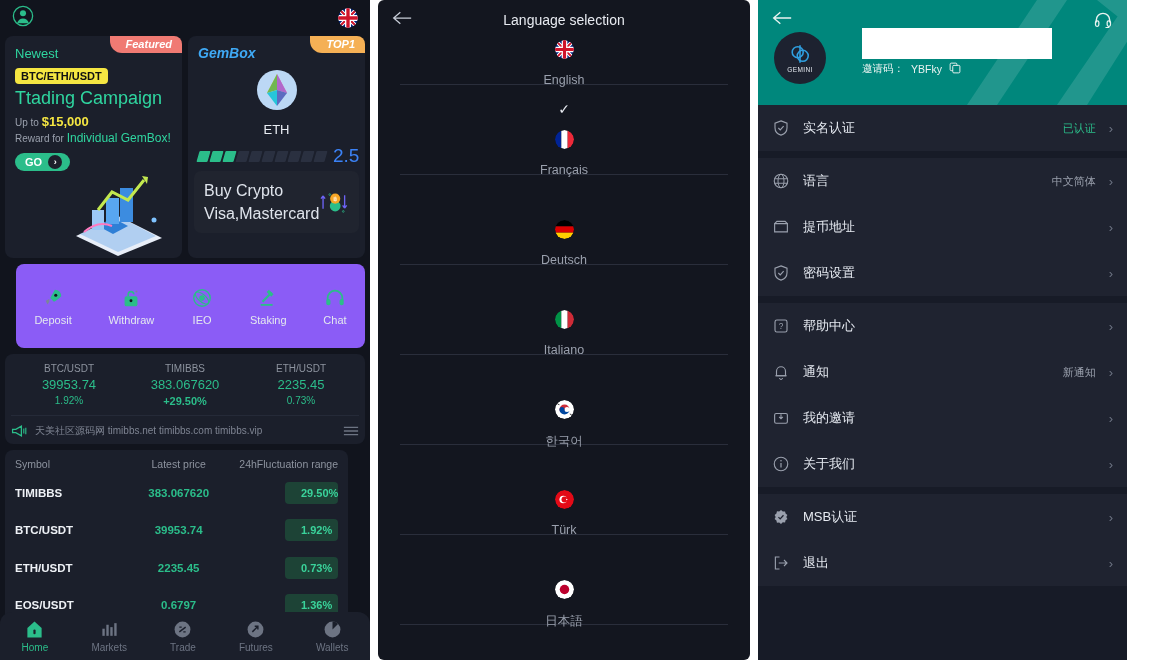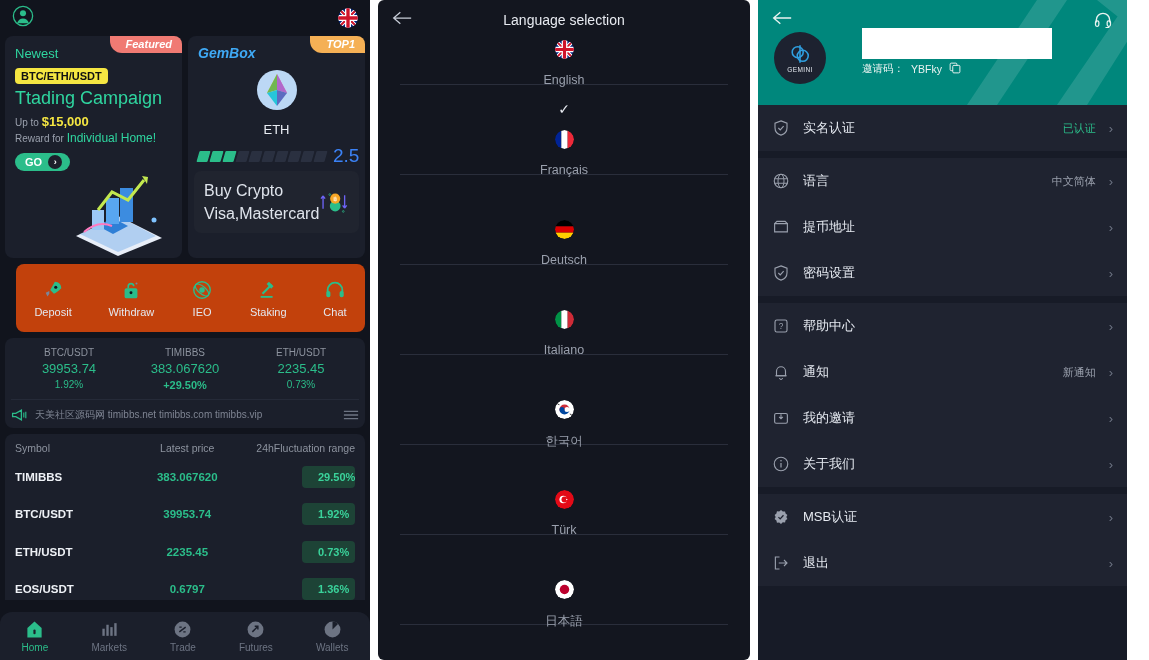--- a/index.html
+++ b/index.html
@@ -88,22 +88,22 @@
   .bar.on { background: #2bbd8a; }
   .rate-num { color: #3b82f6; font-size: 19px; font-weight: 300; text-align: center; }
   .buy-box {
     margin: 4px 6px 0 6px; background: #20242f;
     border-radius: 7px; padding: 8px 10px;
     display: flex; align-items: center; justify-content: space-between;
   }
   .buy-l { color: #dfe4ec; font-size: 16px; line-height: 1.45; }
 
   .quick-bar {
-    margin: 6px 5px 0 16px; background: #c2410c;
-    border-radius: 8px; height: 68px;
+    margin: 6px 5px 0 16px; background: #8b5cf6;
+    border-radius: 8px; height: 84px;
     display: flex; align-items: center; justify-content: space-around;
   }
   .quick {
     display: flex; flex-direction: column; align-items: center;
     gap: 5px; cursor: pointer;
   }
   .quick span { color: #e4e8ef; font-size: 11px; }
 
   .stats-card {
     margin: 6px 5px 0 5px; background: #1b1f2b;
@@ -115,21 +115,21 @@
   .stat .s-price { color: #2bbd8a; font-size: 13px; margin-top: 3px; }
   .stat .s-chg { color: #2bbd8a; font-size: 10px; margin-top: 3px; }
   .stat.hl .s-chg { font-weight: bold; font-size: 11px; }
   .notice {
     display: flex; align-items: center; gap: 8px;
     border-top: 1px solid #252a38; margin-top: 8px; padding-top: 8px;
   }
   .notice-txt { flex: 1; color: #7e8492; font-size: 10px; }
 
   .mk-card {
-    margin: 6px 5px 0 5px; background: #1b1f2b;
+    margin: 6px 22px 0 5px; background: #1b1f2b;
     border-radius: 8px 8px 0 0; padding: 8px 10px 0 10px;
     height: 166px; overflow: hidden;
   }
   .mk-head { display: flex; padding-bottom: 4px; }
   .mk-head div { color: #8d939f; font-size: 10.5px; }
   .c1 { flex: 1.25; } .c2 { flex: 1.3; text-align: center; } .c3 { flex: 1.2; text-align: right; }
   .mk-row { display: flex; align-items: center; height: 37.5px; }
   .mk-sym { color: #eef1f6; font-size: 11.5px; font-weight: bold; }
   .mk-price { color: #2bbd8a; font-size: 11.5px; font-weight: bold; }
   .mk-chg {
@@ -238,21 +238,21 @@
     <div class="promo-card">
       <div class="ribbon">Featured</div>
       <div class="promo-pad">
         <div class="newest">Newest</div>
         <div class="pill-yellow">BTC/ETH/USDT</div>
         <div class="camp">Ttading Campaign</div>
         <div class="upto">
           <span>Up to </span><b>$15,000</b>
         </div>
         <div class="reward">
-          <span>Reward for </span><b>Individual Home!</b>
+          <span>Reward for </span><b>Individual GemBox!</b>
         </div>
         <button class="go-btn">
           <span>GO</span>
           <span class="go-circ">›</span>
         </button>
       </div>
       <svg class="promo-art" width="120" height="92" viewBox="0 0 120 92">
         <polygon points="18,72 60,52 104,74 60,92" fill="#e8eef8"></polygon>
         <polygon points="22,70 60,52 98,72 60,88" fill="#6fa8e8" opacity=".45"></polygon>
         <polygon points="40,62 55,54 70,62 55,70" fill="#2f7fd6"></polygon>

